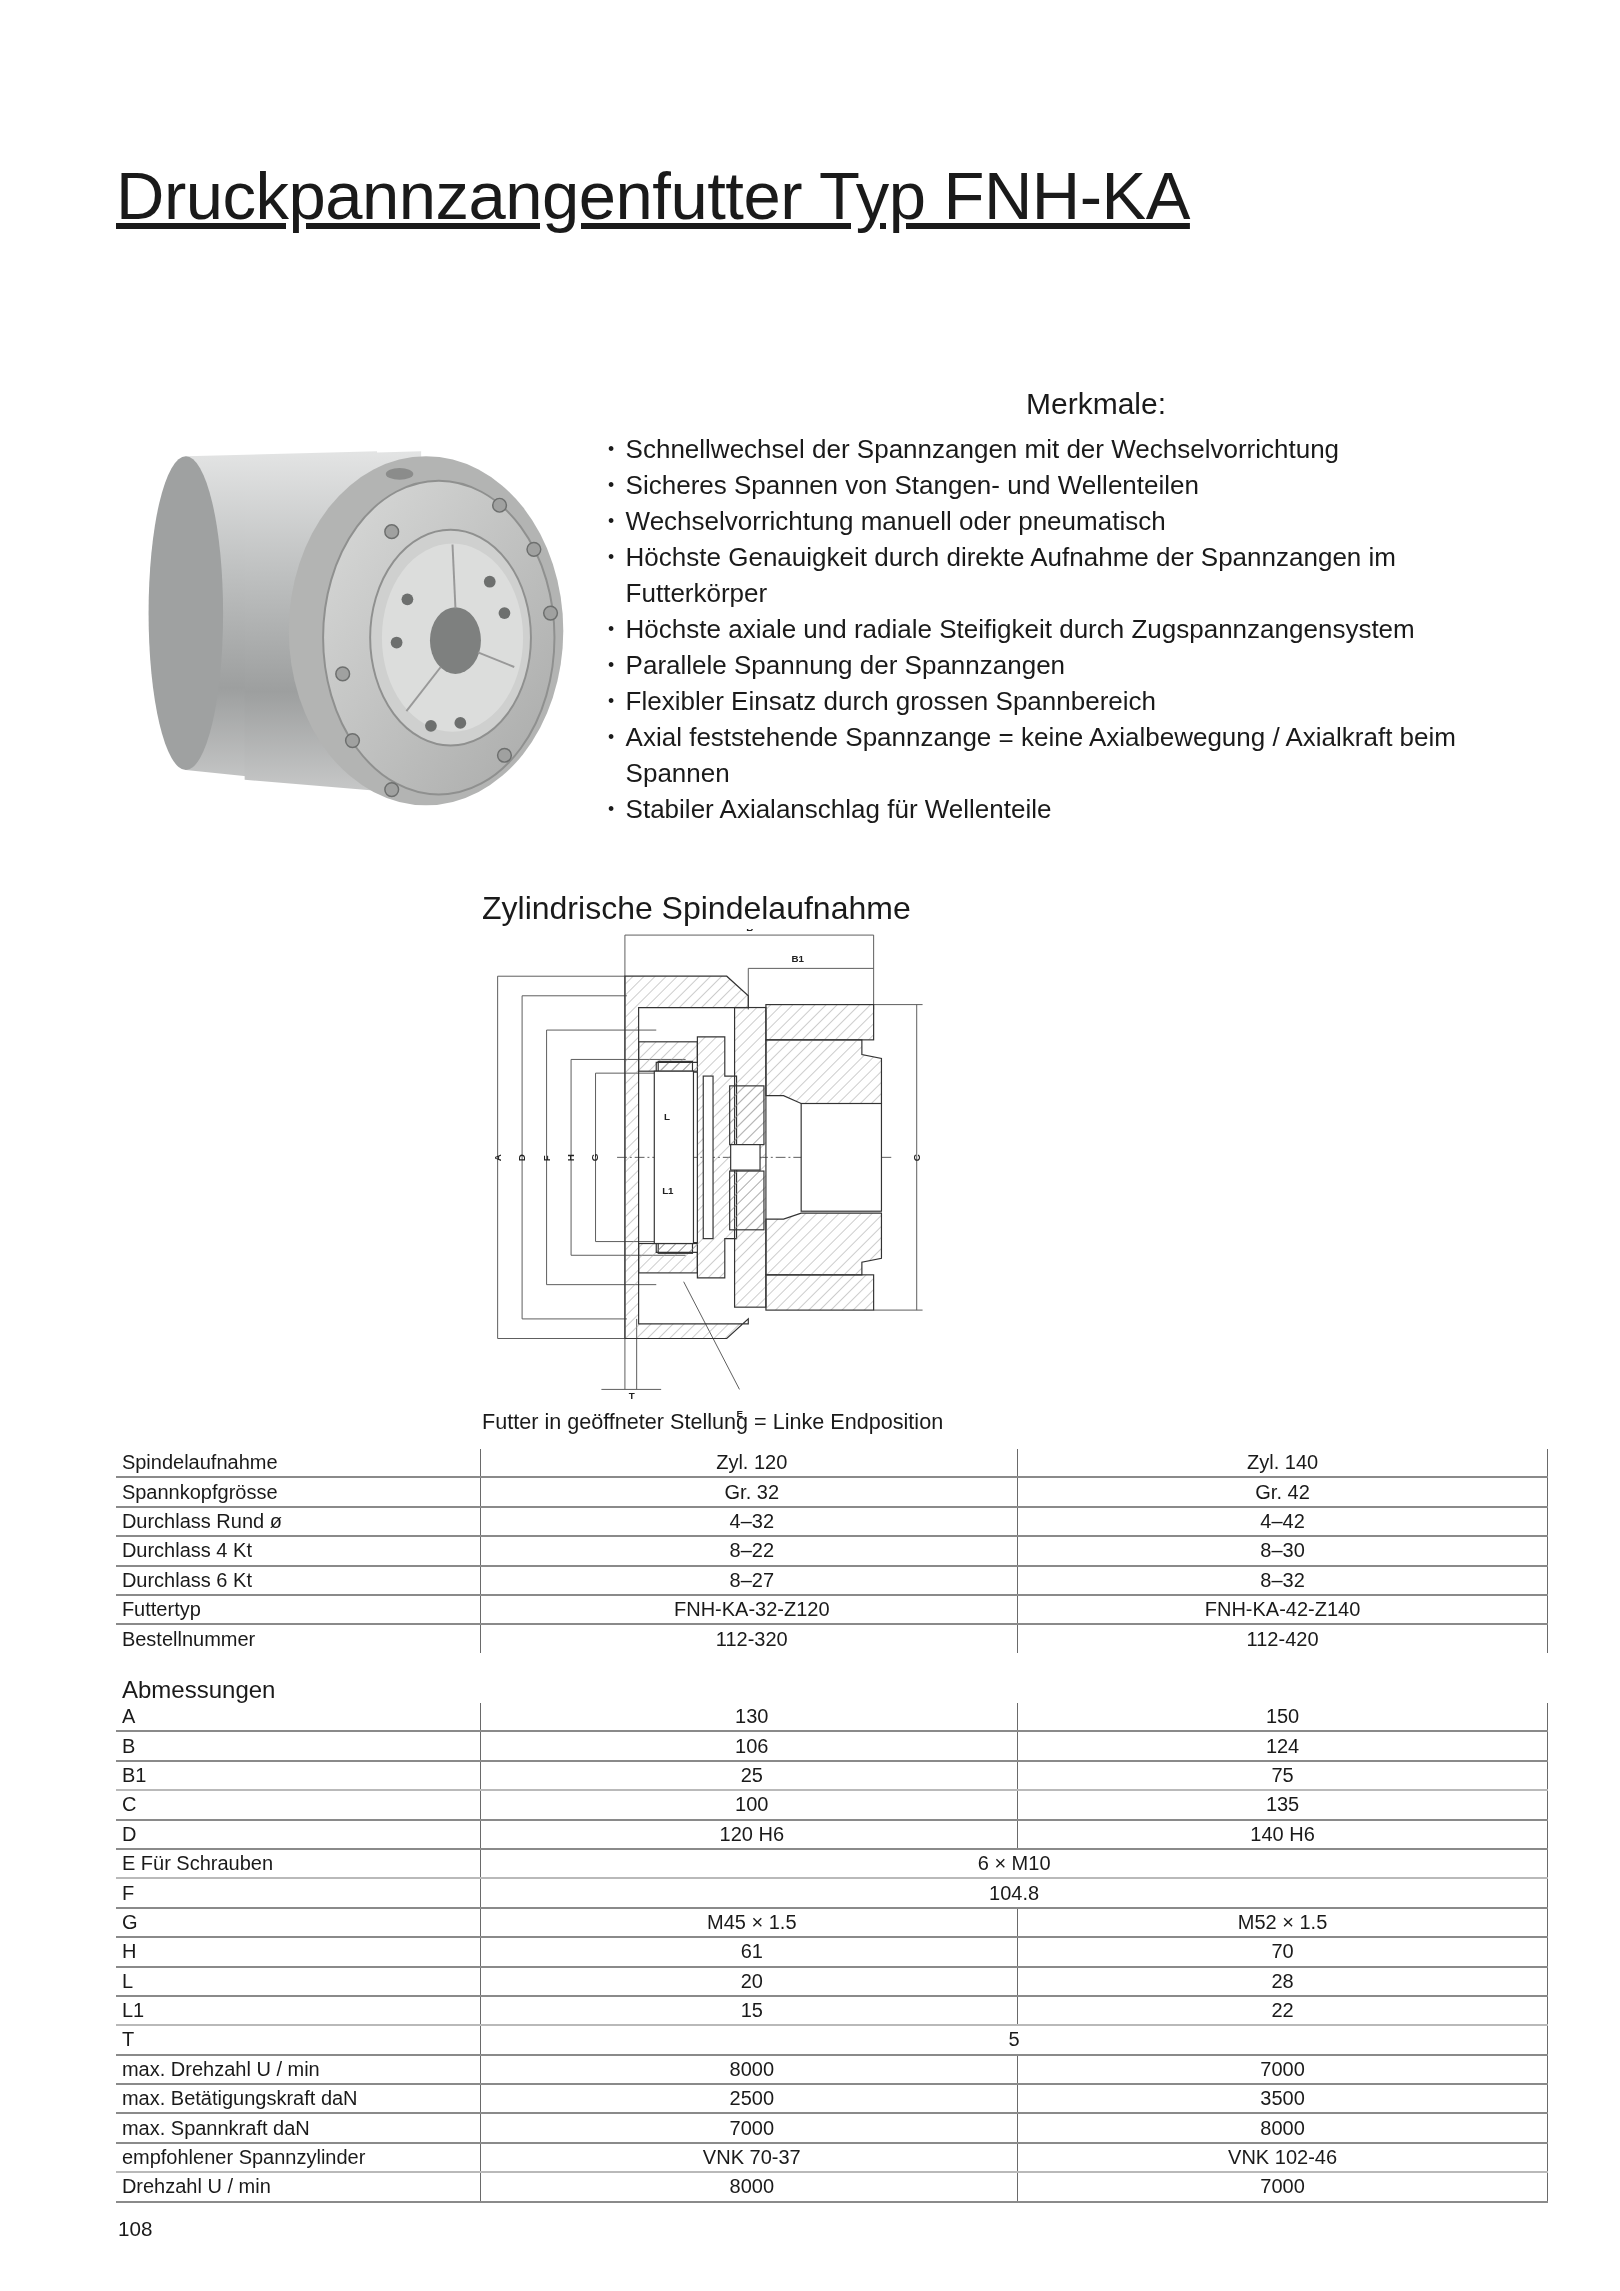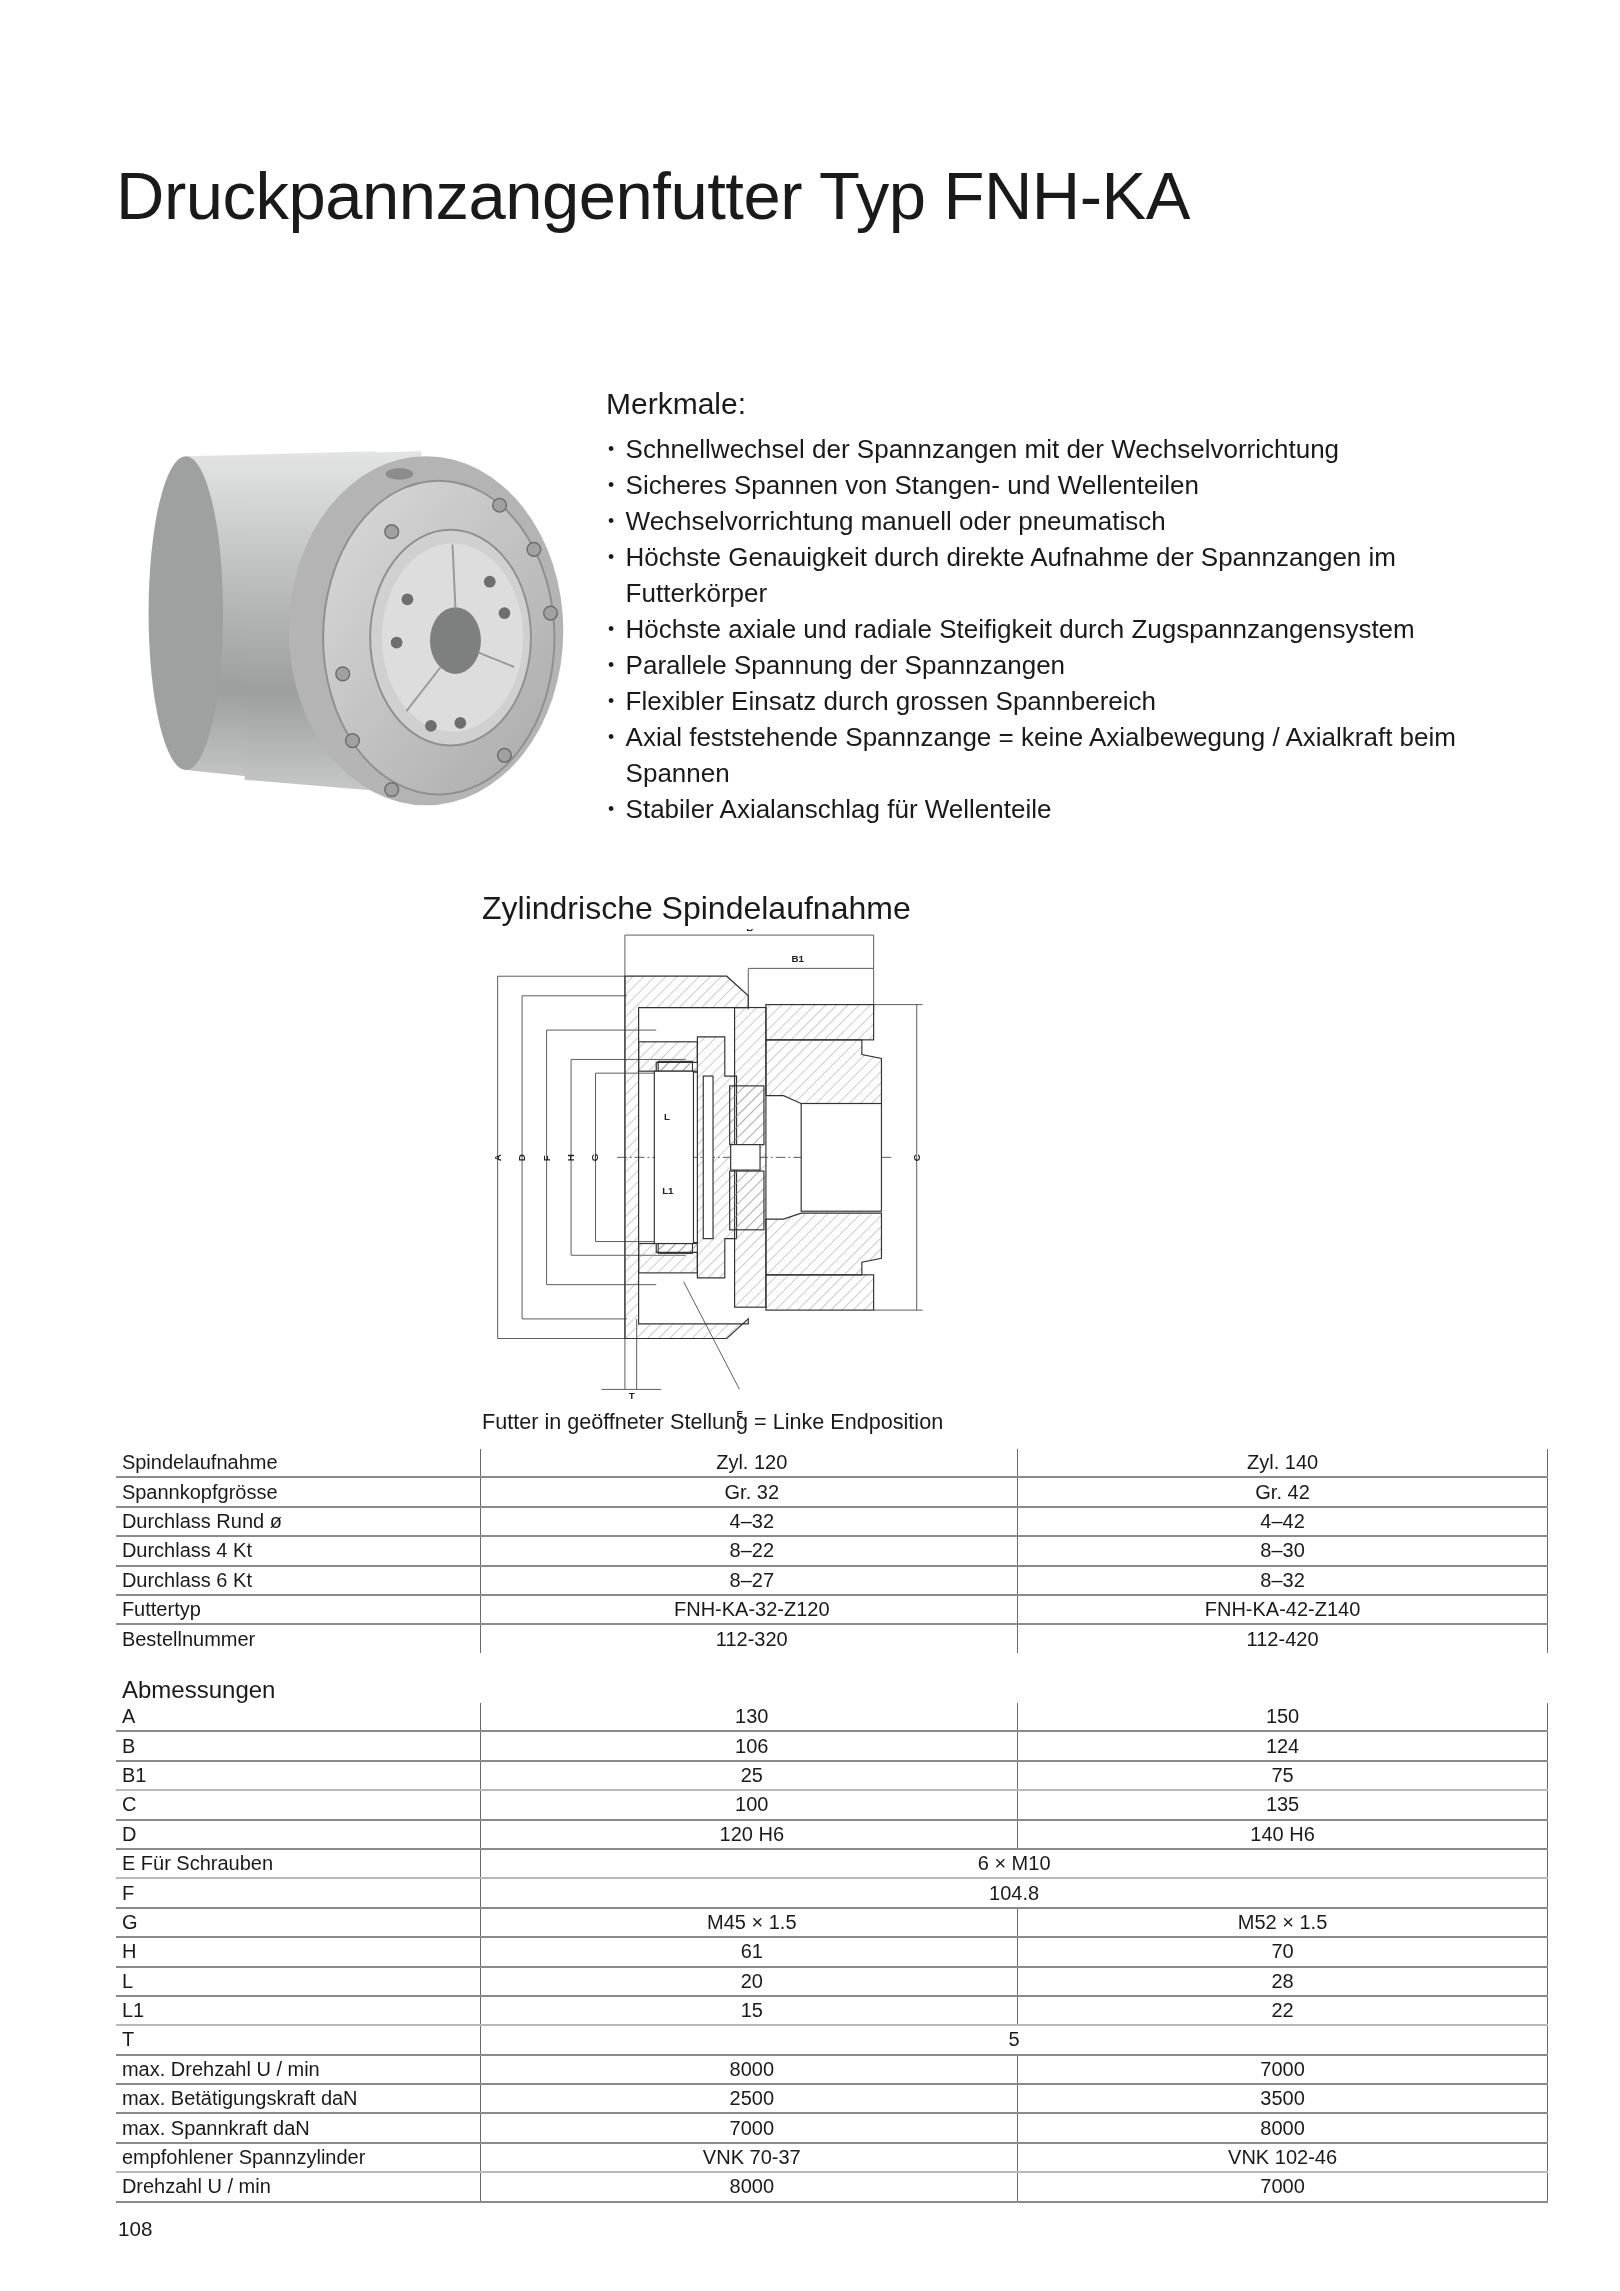--- a/index.html
+++ b/index.html
@@ -1,22 +1,22 @@
 <!DOCTYPE html>
 <html><head>
 <meta charset="utf-8">
 <style>
   html, body { margin:0; padding:0; background:#ffffff; }
   body { width:1620px; height:2292px; position:relative; overflow:hidden;
          font-family:"Liberation Sans", "DejaVu Sans", sans-serif; color:#1a1a1a; }
   .title { position:absolute; left:116px; top:157px; font-size:67px; font-weight:400;
-           letter-spacing:-0.5px; color:#1a1a1a; white-space:nowrap; }
+           letter-spacing:-0.5px; color:#1a1a1a; white-space:nowrap;text-decoration:underline; }
   .product-photo { position:absolute; left:127px; top:417px; width:451px; height:402px; }
   .features { position:absolute; left:606px; top:387px; width:980px; }
-  .features h2 { margin:0 0 9.8px 0; font-size:30px; font-weight:400; color:#1a1a1a; }
+  .features h2 { margin:0 0 9.8px 0; font-size:30px; font-weight:400; color:#1a1a1a;text-align:center; }
   .features ul { list-style:none; margin:0; padding:0; }
   .features li { position:relative; padding-left:19.6px; font-size:26px; line-height:36px; color:#1a1a1a; }
   .features li::before { content:"•"; position:absolute; left:2px; top:0; font-size:17.6px; }
   .drawing-title { position:absolute; left:482px; top:890px; font-size:32px; font-weight:400; white-space:nowrap; }
   .drawing { position:absolute; left:480px; top:929px; width:470px; height:490px; }
   .caption { position:absolute; left:482px; top:1409px; font-size:21.6px; white-space:nowrap; }
   table.spec { position:absolute; left:116px; border-collapse:collapse; width:1427px; font-size:20px; table-layout:fixed; }
   table.spec td { height:27.4px; padding:0 5.9px; border-bottom:2px solid #8a8a8a; vertical-align:middle; white-space:nowrap; }
   table.spec td.lbl { width:352px; border-right:1px solid #6a6a6a; }
   table.spec td.v { text-align:center; width:518px; }

